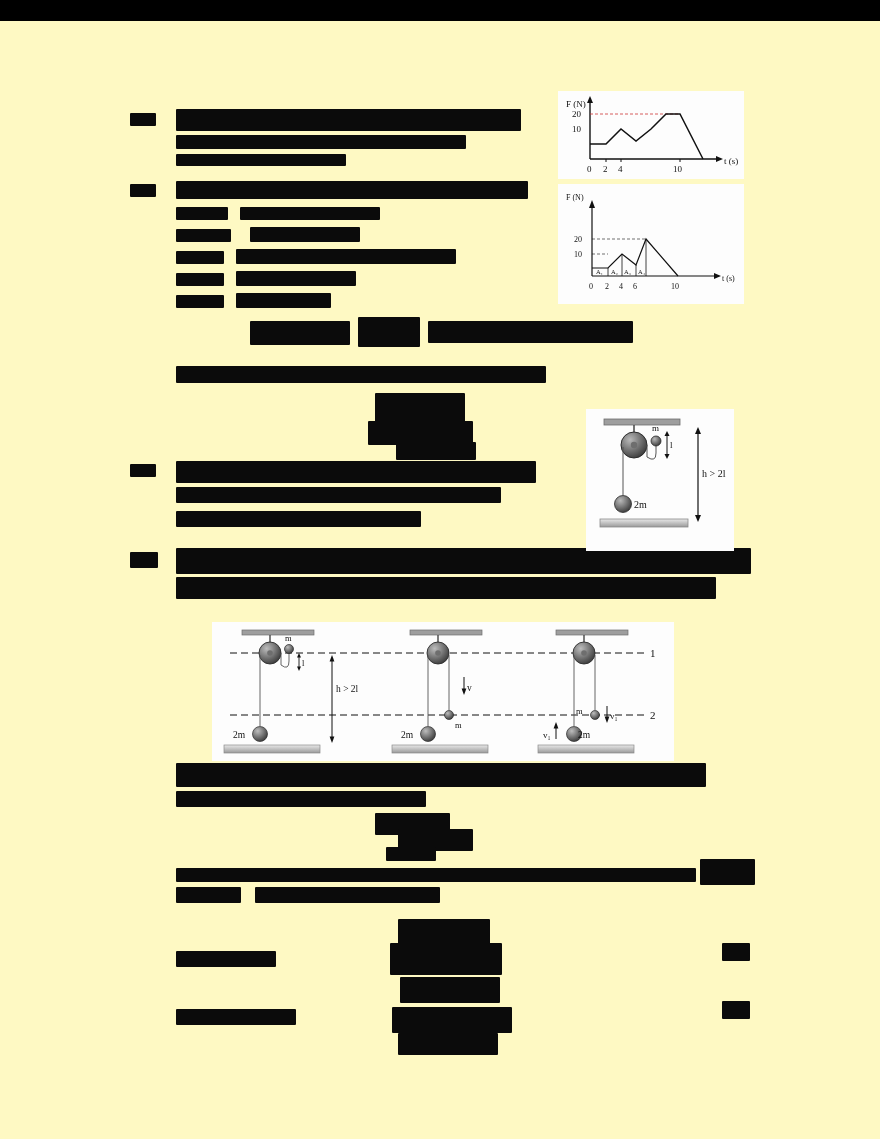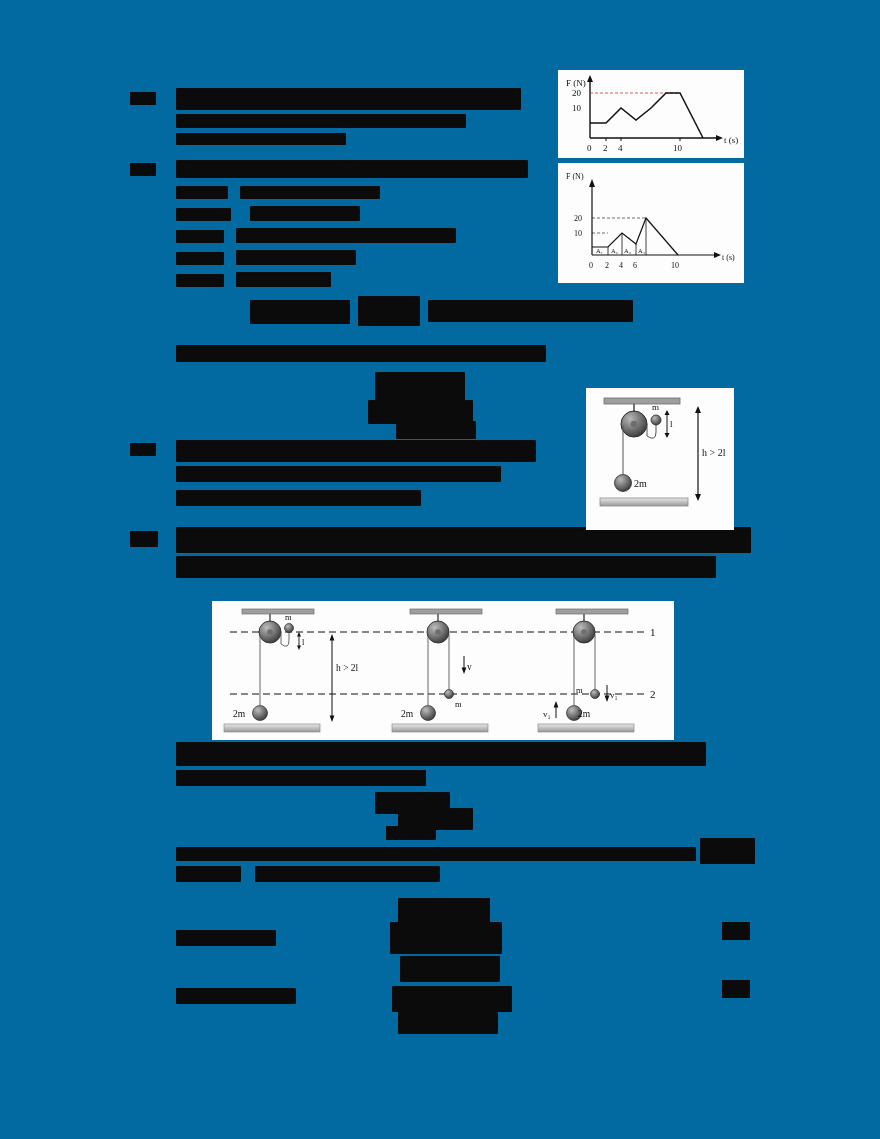--- a/index.html
+++ b/index.html
@@ -1,17 +1,17 @@
 <!DOCTYPE html>
 <html><head>
 <meta charset="utf-8">
 <style>
   html,body{margin:0;padding:0;background:#000;}
   body{width:880px;height:1139px;position:relative;font-family:"Liberation Serif",serif;color:#0a0a0a;}
-  .page{position:absolute;inset:0;background:#0369a1;overflow:hidden;}
+  .page{position:absolute;inset:0;background:#fef9c3;overflow:hidden;margin-top:21px;}
 
   
   .blk{position:absolute;background:#0b0b0b;border-radius:1px;}
 
   
   .fig{position:absolute;background:#fdfdfd;}
 
   svg{display:block;}
   .lbl{font-family:"Liberation Serif",serif;fill:#111;}
 </style>

